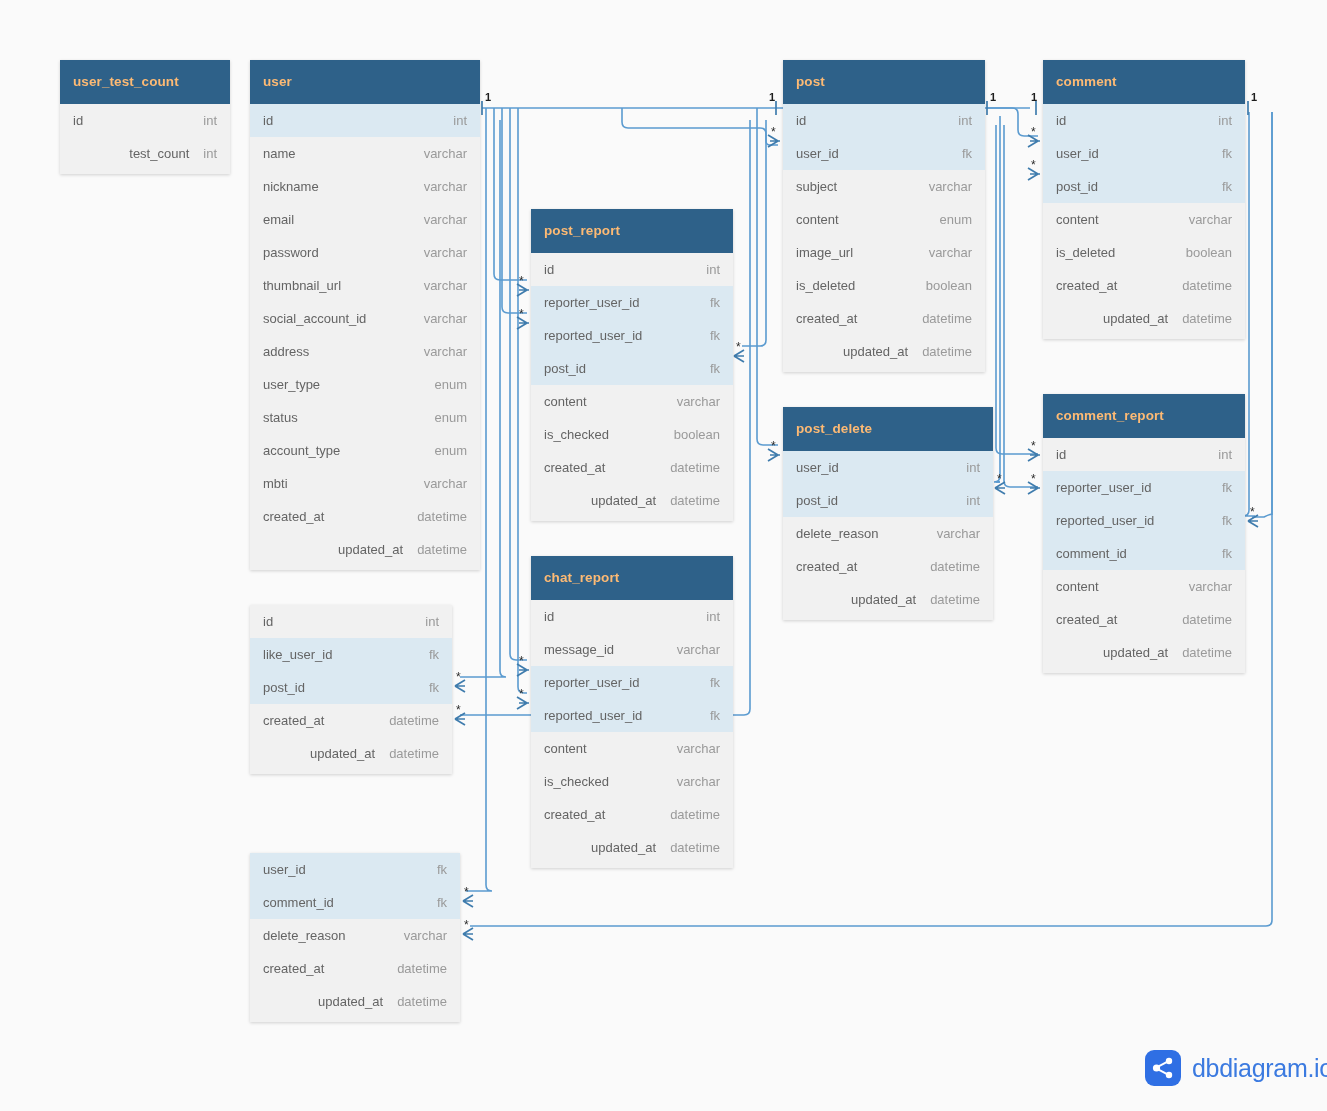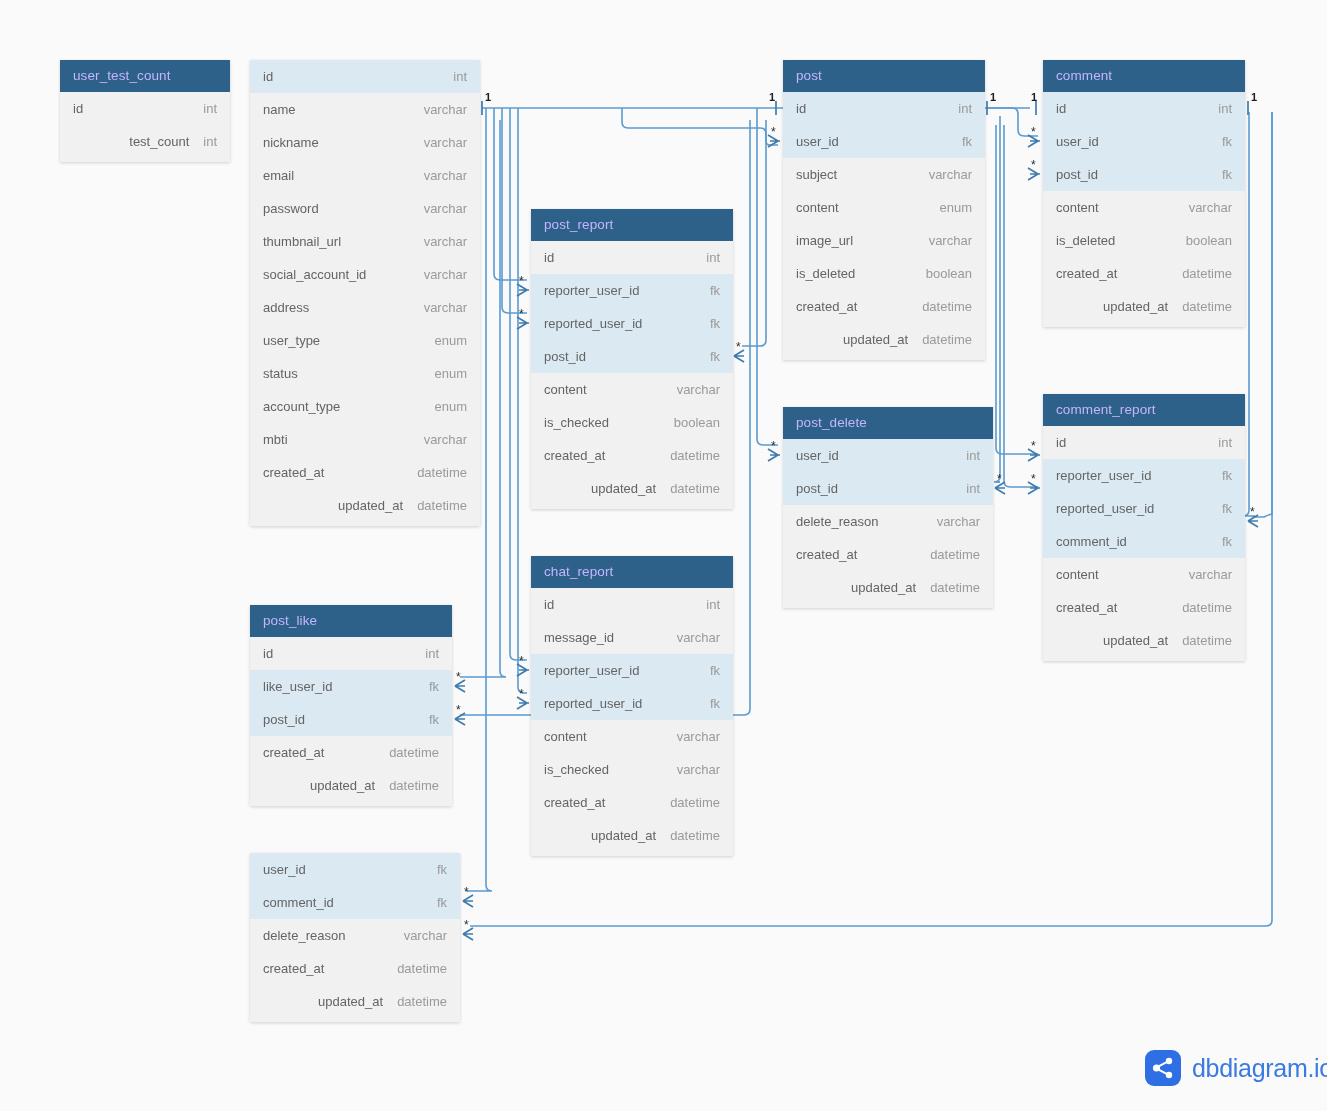--- a/index.html
+++ b/index.html
@@ -15,26 +15,26 @@
   .wire{fill:none;stroke:#5b9bd0;stroke-width:1.6;}
   .wire-cap{fill:none;stroke:#3f7cad;stroke-width:1.7;}
   .card{
     position:absolute;
     background:#f1f1f1;
     box-shadow:0 1px 3px rgba(0,0,0,.17);
     overflow:hidden;
   }
   .card-head{
     background:#2e6189;
-    color:#c4b5fd;
+    color:#fdba74;
     font-size:13.5px;
-    font-weight:normal;
+    font-weight:bold;
     height:32px;
     line-height:32px;
-    padding:0 13px;
+    padding:6px 13px;
     letter-spacing:.1px;
     white-space:nowrap;
   }
   .rows{display:block;}
   .row{
     height:33px;
     display:flex;
     align-items:center;
     justify-content:space-between;
     padding:0 13px;
@@ -186,20 +186,21 @@
             <span class="fname">id</span>
             <span class="ftype">int</span>
           </div>
           <div class="row">
             <span class="fname">test_count</span>
             <span class="ftype">int</span>
           </div>
         </div>
       </div>
       <div class="card" style="left: 250px; top: 60px; width: 230px;">
+        <div class="card-head">user</div>
         <div class="rows">
           <div class="row key">
             <span class="fname">id</span>
             <span class="ftype">int</span>
           </div>
           <div class="row">
             <span class="fname">name</span>
             <span class="ftype">varchar</span>
           </div>
           <div class="row">
@@ -448,21 +449,20 @@
             <span class="fname">created_at</span>
             <span class="ftype">datetime</span>
           </div>
           <div class="row">
             <span class="fname">updated_at</span>
             <span class="ftype">datetime</span>
           </div>
         </div>
       </div>
       <div class="card" style="left: 250px; top: 605px; width: 202px;">
-        <div class="card-head">post_like</div>
         <div class="rows">
           <div class="row">
             <span class="fname">id</span>
             <span class="ftype">int</span>
           </div>
           <div class="row key">
             <span class="fname">like_user_id</span>
             <span class="ftype">fk</span>
           </div>
           <div class="row key">

